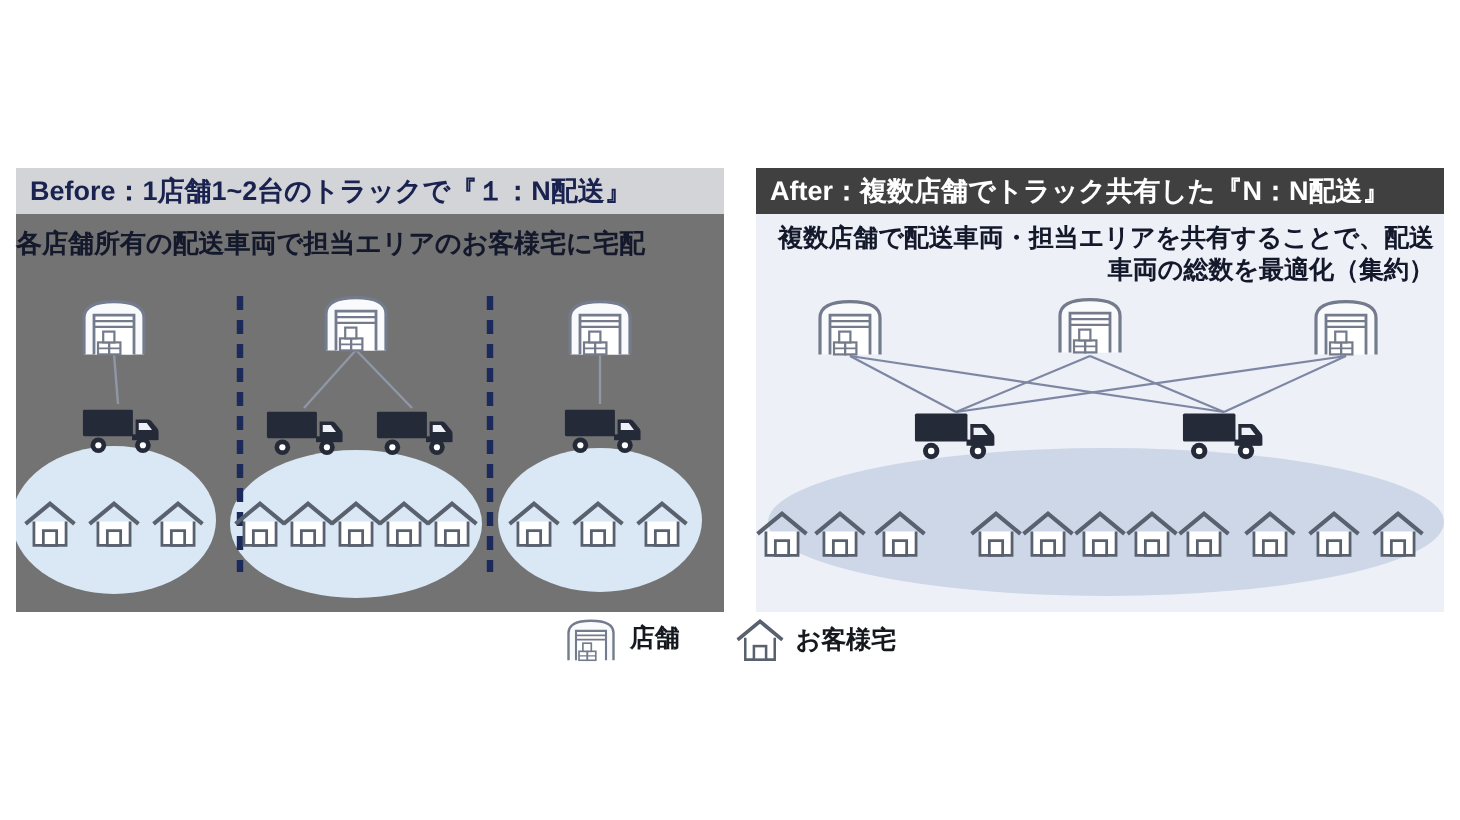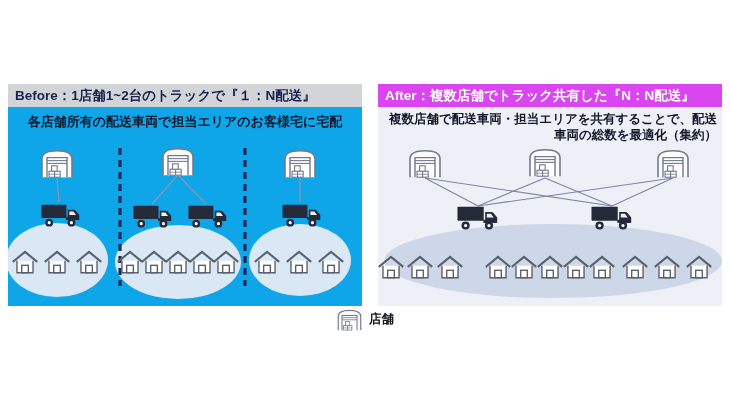--- a/index.html
+++ b/index.html
@@ -1,34 +1,34 @@
 <!DOCTYPE html>
 <html><head>
 <meta charset="utf-8">
 <style>
   html,body{margin:0;padding:0;background:#fff;}
   .canvas{
     position:relative;width:730px;height:410px;background:#ffffff;overflow:hidden;
     font-family:"Liberation Sans","DejaVu Sans",sans-serif;
   }
   .panel{position:absolute;top:84px;height:222px;}
-  .panel-before{left:8px;width:354px;background:#0ea5e9;}
+  .panel-before{left:8px;width:354px;background:#737373;}
   .panel-after{left:378px;width:344px;background:#edf0f6;}
   .hdr{height:23px;line-height:23px;font-size:13.5px;font-weight:bold;padding-left:7px;
        white-space:nowrap;overflow:hidden;letter-spacing:0px;}
   .hdr-before{background:#d3d4d8;color:#1a2350;}
-  .hdr-after{background:#d946ef;color:#ffffff;}
+  .hdr-after{background:#404040;color:#ffffff;}
   .desc{font-weight:bold;color:#13182b;}
-  .desc-before{margin-top:6px;text-align:center;font-size:13px;}
+  .desc-before{margin-top:6px;text-align:left;font-size:13px;}
   .desc-after{margin-top:4px;padding:0 5px;font-size:12.5px;line-height:1.28;text-align:right;}
   .scene{position:absolute;left:0;display:block;}
   .scene-before{top:46px;}
   .scene-after{top:56px;}
   .legend{position:absolute;left:0;top:308px;width:730px;display:flex;justify-content:center;
-          align-items:center;gap:28px;flex-direction:column;}
+          align-items:flex-end;gap:28px;}
   .legend-item{display:flex;align-items:center;gap:6px;}
   .legend-label{font-size:12.5px;font-weight:bold;color:#15181f;}
   .defs-holder{position:absolute;width:0;height:0;overflow:hidden;}
 </style>
 </head>
 <body>
 
 <svg class="defs-holder" aria-hidden="true">
   <defs>
     <symbol id="sym-store" viewBox="0 0 36 30">
@@ -146,15 +146,21 @@
     </svg>
   </section>
 
   <div class="legend">
     <div class="legend-item">
       <svg width="27" height="23" viewBox="0 0 36 30">
           <use href="#sym-store"></use>
         </svg>
       <span class="legend-label">店舗</span>
     </div>
+    <div class="legend-item">
+      <svg width="24" height="22" viewBox="0 0 28 26">
+          <use href="#sym-house"></use>
+        </svg>
+      <span class="legend-label">お客様宅</span>
+    </div>
   </div>
 
 </div>
 
 </body></html>

